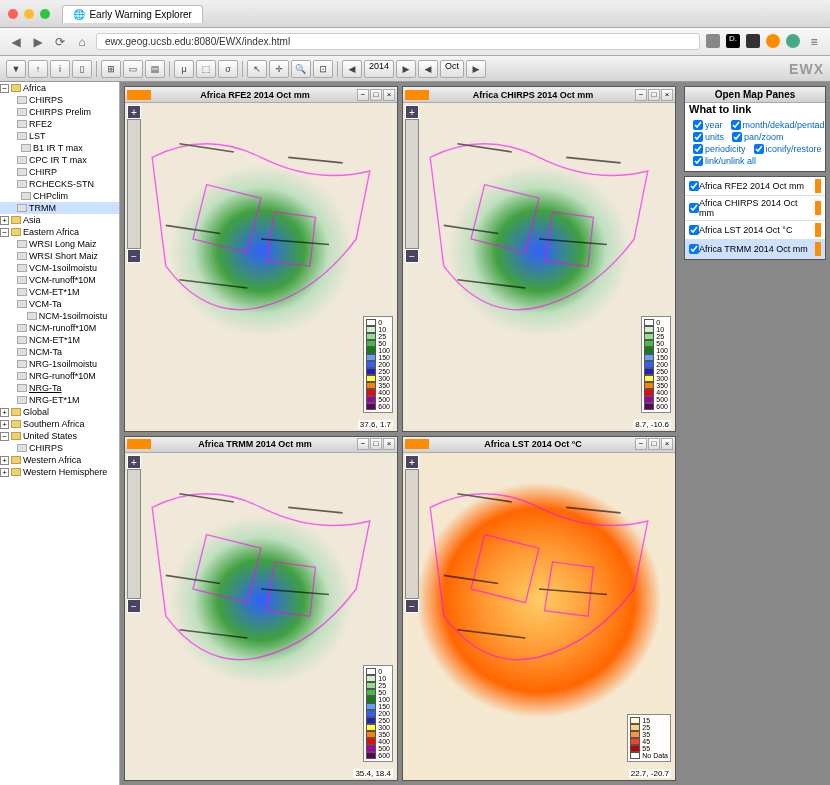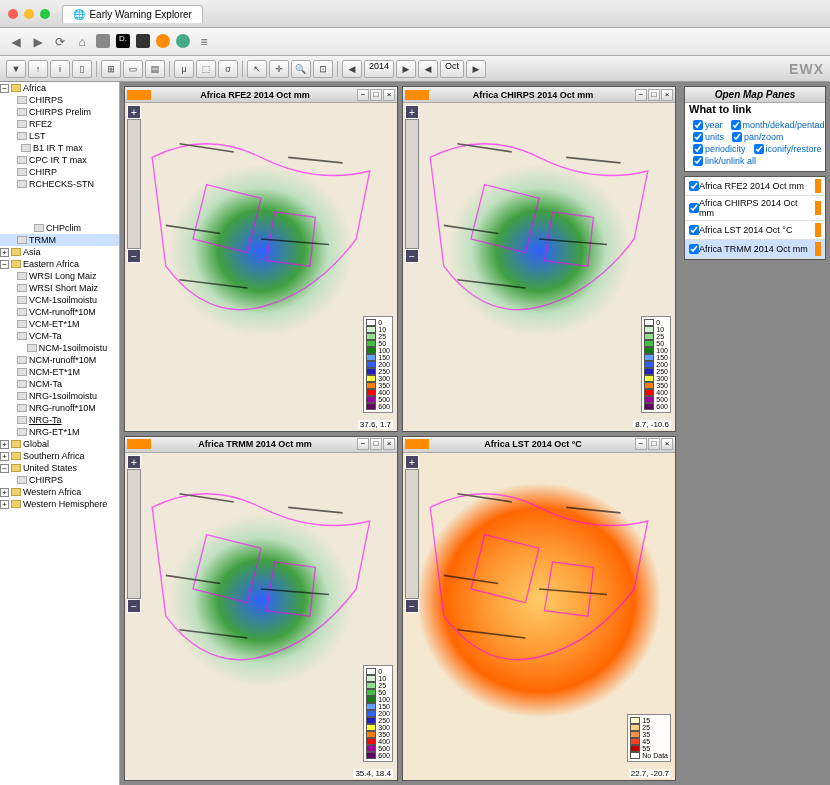--- a/index.html
+++ b/index.html
@@ -54,21 +54,21 @@
 .zoom-btn { width: 14px; height: 14px; background: rgba(0,0,50,0.7); color: #fff; font-size: 10px; text-align: center; line-height: 14px; cursor: pointer; border: 1px solid #fff; }
 .zoom-track { width: 14px; height: 130px; background: rgba(200,200,200,0.6); border: 1px solid #888; }
 .map-legend { position: absolute; right: 4px; bottom: 18px; background: rgba(255,255,255,0.9); border: 1px solid #888; padding: 2px; font-size: 7px; }
 .legend-row { display: flex; align-items: center; gap: 2px; }
 .legend-sw { width: 10px; height: 7px; border: 1px solid #555; }
 .map-coords { position: absolute; right: 4px; bottom: 2px; font-size: 8px; background: rgba(255,255,255,0.8); padding: 0 2px; }
 
 
 .right-panel { width: 150px; background: #888; padding: 4px; display: flex; flex-direction: column; gap: 4px; }
 .right-box { background: #fff; border: 1px solid #555; }
-.right-title { background: linear-gradient(#f0f0f0, #d0d0d0); padding: 2px 4px; font-size: 10px; font-weight: bold; text-align: center; border-bottom: 1px solid #aaa; font-style: italic; }
+.right-title { background: linear-gradient(#f0f0f0, #d0d0d0); padding: 2px 4px; font-size: 10px; font-weight: bold; text-align: center; border-bottom: 1px solid #aaa; }
 .link-opts { padding: 4px; font-size: 9px; }
 .link-sub { font-weight: bold; font-size: 11px; padding: 0 4px; }
 .link-row { display: flex; gap: 8px; padding: 1px 4px; }
 .link-opt { display: flex; align-items: center; gap: 2px; }
 .pane-item { display: flex; align-items: center; padding: 2px 4px; font-size: 9px; border-bottom: 1px solid #ddd; cursor: pointer; }
 .pane-item.sel { background: #cce0ff; }
 .pane-orange { width: 6px; height: 14px; background: #ff8c00; margin-left: auto; }
 input[type=checkbox] { width: 10px; height: 10px; }
 </style>
 </head>
@@ -84,20 +84,21 @@
     <span>🌐</span>
     <span>Early Warning Explorer</span>
   </div>
 </div>
 
 <div class="addr-bar">
   <span class="nav-btn">◀</span>
   <span class="nav-btn">▶</span>
   <span class="nav-btn">⟳</span>
   <span class="nav-btn">⌂</span>
+  <div class="url-box">ewx.geog.ucsb.edu:8080/EWX/index.html</div>
   <div class="ext-icons">
     <div class="ext-icon" style="background:#888"></div>
     <div class="ext-icon" style="background:#000;color:#fff;font-size:8px;text-align:center">D.</div>
     <div class="ext-icon" style="background:#333"></div>
     <div class="ext-icon" style="background:#ff8c00;border-radius:50%"></div>
     <div class="ext-icon" style="background:#4a8;border-radius:50%"></div>
     <div class="nav-btn">≡</div>
   </div>
 </div>
 
@@ -169,21 +170,21 @@
       <div class="tree-node" style="padding-left: 4px;">
         <span style="width: 11px; display: inline-block;"></span>
         <span class="tree-icon tree-leaf"></span>
         <span>CHIRP</span>
       </div>
       <div class="tree-node" style="padding-left: 4px;">
         <span style="width: 11px; display: inline-block;"></span>
         <span class="tree-icon tree-leaf"></span>
         <span>RCHECKS-STN</span>
       </div>
-      <div class="tree-node" style="padding-left: 21px; margin-top: 32px;">
+      <div class="tree-node" style="padding-left: 8px;">
         <span style="width: 11px; display: inline-block;"></span>
         <span class="tree-icon tree-leaf"></span>
         <span>CHPclim</span>
       </div>
       <div class="tree-node selected" style="padding-left: 4px;">
         <span style="width: 11px; display: inline-block;"></span>
         <span class="tree-icon tree-leaf"></span>
         <span>TRMM</span>
       </div>
       <div class="tree-node" style="padding-left: 0px;">

